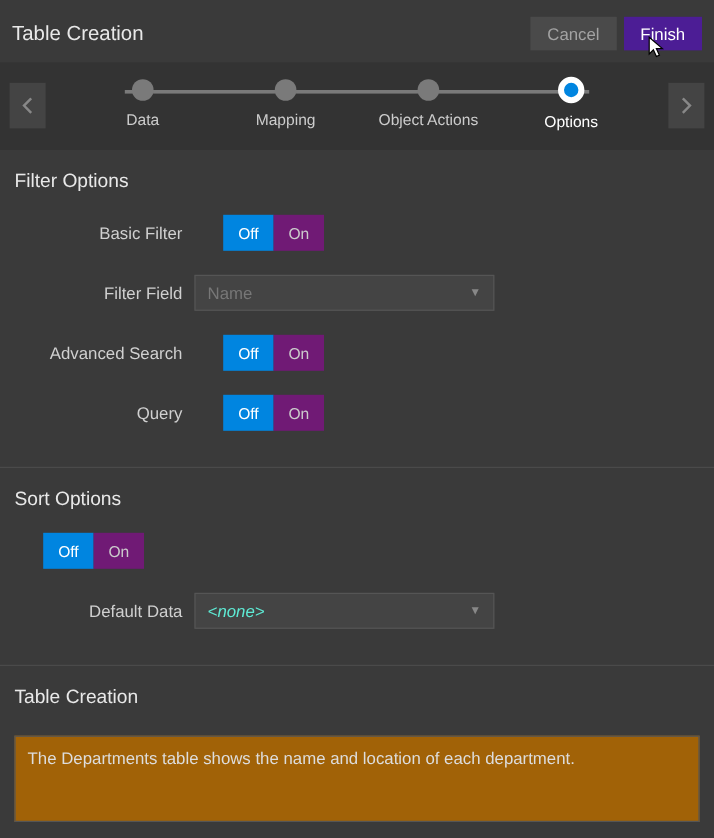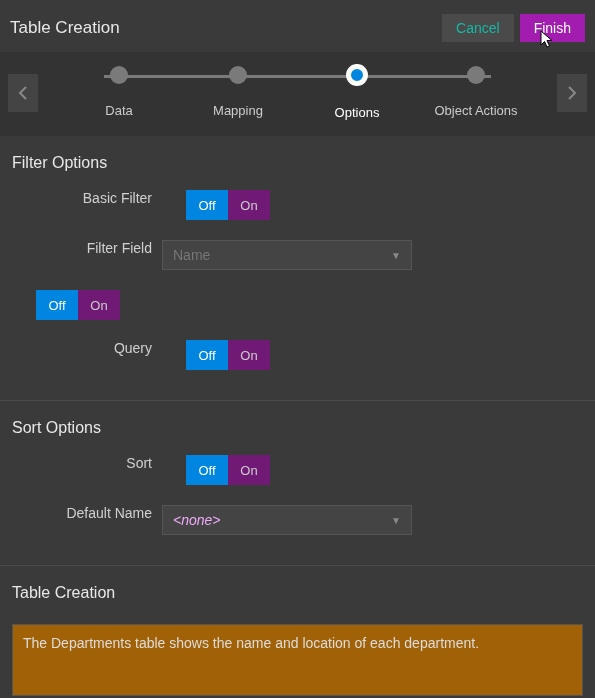--- a/index.html
+++ b/index.html
@@ -25,22 +25,22 @@
 }
 .header-buttons { display: flex; gap: 6px; }
 .btn {
   border: none;
   padding: 6px 14px;
   font-size: 14px;
   cursor: pointer;
   color: #ccc;
   background: #4a4a4a;
 }
-.btn-cancel { background: #4a4a4a; color: #14b8a6; }
-.btn-finish { background: #a21caf; color: #fff; position: relative; }
+.btn-cancel { background: #4a4a4a; color: #a3a3a3; }
+.btn-finish { background: #4c1d95; color: #fff; position: relative; }
 .cursor-icon {
   position: absolute;
   top: 16px;
   left: 20px;
   pointer-events: none;
 }
 
 .stepper-wrap {
   background: #333333;
   padding: 14px 8px 16px 8px;
@@ -73,21 +73,21 @@
   left: 60px;
   right: 60px;
   height: 3px;
   background: #7a7a7a;
   z-index: 0;
 }
 .step {
   display: flex;
   flex-direction: column;
   align-items: center;
-  gap: 19px;
+  gap: 8px;
   z-index: 1;
   width: 110px;
 }
 .step-dot {
   width: 18px;
   height: 18px;
   border-radius: 50%;
   background: #7a7a7a;
 }
 .step-dot.active {
@@ -104,21 +104,21 @@
   padding: 18px 8px 4px 12px;
 }
 .section-title {
   font-size: 16px;
   font-weight: 400;
   color: #e8e8e8;
   margin-bottom: 18px;
 }
 .form-row {
   display: flex;
-  align-items: flex-start;
+  align-items: center;
   margin-bottom: 20px;
 }
 .form-label {
   width: 150px;
   text-align: right;
   padding-right: 10px;
   color: #d0d0d0;
   font-size: 14px;
 }
 .toggle {
@@ -147,21 +147,21 @@
   border: 1px solid #555;
   color: #777;
   display: flex;
   align-items: center;
   justify-content: space-between;
   padding: 0 10px;
   font-style: normal;
   cursor: pointer;
 }
 .select.wide { width: 250px; }
-.select .placeholder { font-style: italic; color: #f0abfc; }
+.select .placeholder { font-style: italic; color: #5eead4; }
 .select .caret { color: #888; font-size: 10px; }
 
 .divider {
   height: 1px;
   background: #4a4a4a;
   margin: 6px 0 0 0;
 }
 
 .textarea-wrap {
   padding: 0 12px;
@@ -206,26 +206,26 @@
     <div class="stepper-line"></div>
     <div class="step">
       <div class="step-dot"></div>
       <div class="step-label">Data</div>
     </div>
     <div class="step">
       <div class="step-dot"></div>
       <div class="step-label">Mapping</div>
     </div>
     <div class="step">
+      <div class="step-dot"></div>
+      <div class="step-label">Object Actions</div>
+    </div>
+    <div class="step">
       <div class="step-dot active"></div>
       <div class="step-label active">Options</div>
-    </div>
-    <div class="step">
-      <div class="step-dot"></div>
-      <div class="step-label">Object Actions</div>
     </div>
   </div>
   <div class="nav-arrow">
     <svg viewBox="0 0 10 14">
         <path d="M2 1 L8 7 L2 13" fill="none" stroke="#888" stroke-width="2"></path>
       </svg>
   </div>
 </div>
 
 <div class="section">
@@ -241,20 +241,21 @@
 
   <div class="form-row">
     <div class="form-label">Filter Field</div>
     <div class="select wide">
       <span>Name</span>
       <span class="caret">▼</span>
     </div>
   </div>
 
   <div class="form-row">
+    <div class="form-label">Advanced Search</div>
     <div class="toggle">
       <div class="toggle-opt selected">Off</div>
       <div class="toggle-opt">On</div>
     </div>
   </div>
 
   <div class="form-row">
     <div class="form-label">Query</div>
     <div class="toggle">
       <div class="toggle-opt selected">Off</div>
@@ -262,29 +263,28 @@
     </div>
   </div>
 </div>
 
 <div class="divider"></div>
 
 <div class="section">
   <div class="section-title">Sort Options</div>
 
   <div class="form-row">
-    <div class="form-label">Sort</div>
-    <div class="toggle">
-      <div class="toggle-opt selected">Off</div>
-      <div class="toggle-opt">On</div>
-    </div>
-  </div>
-
-  <div class="form-row">
-    <div class="form-label">Default Name</div>
+    <div class="toggle">
+      <div class="toggle-opt selected">Off</div>
+      <div class="toggle-opt">On</div>
+    </div>
+  </div>
+
+  <div class="form-row">
+    <div class="form-label">Default Data</div>
     <div class="select wide">
       <span class="placeholder">&lt;none&gt;</span>
       <span class="caret">▼</span>
     </div>
   </div>
 </div>
 
 <div class="divider"></div>
 
 <div class="section">

